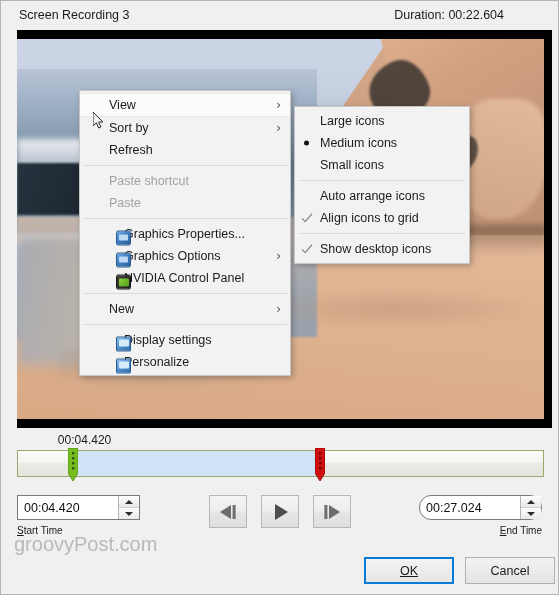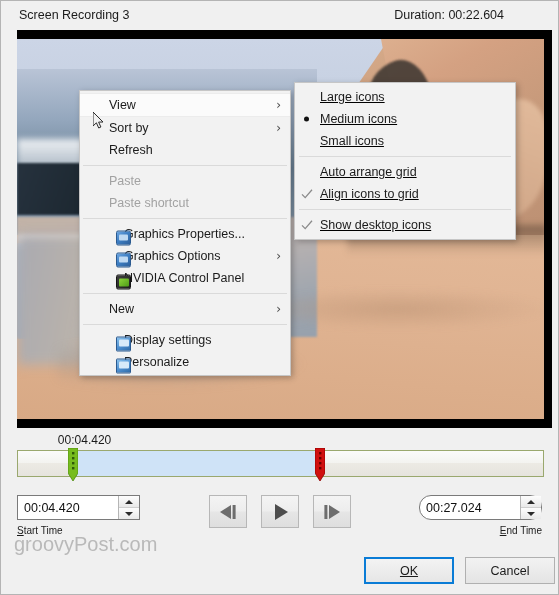--- a/index.html
+++ b/index.html
@@ -283,28 +283,27 @@
     position: absolute;
     left: 76px; top: 82px;
     width: 12px; height: 18px;
     pointer-events: none;
     z-index: 40;
   }
 
   
   .sub-menu {
     position: absolute;
-    left: 277px; top: 52px;
-    width: 222px;
+    left: 277px; top: 76px;
+    width: 176px;
     background: #f2f2f2;
     border: 1px solid #c6c6c6;
     box-shadow: 2px 2px 6px rgba(0,0,0,0.25);
     padding: 3px 0 3px 0;
     box-sizing: border-box;
-    text-decoration: underline;
   }
   .sub-item {
     position: relative;
     height: 22px;
     display: flex;
     align-items: center;
     padding-left: 25px;
     font-size: 12.5px;
     color: #1b1b1b;
     white-space: nowrap;
@@ -495,24 +494,24 @@
         </div>
         <div class="ctx-item">
           <span>Sort by</span>
           <span class="ctx-arrow">›</span>
         </div>
         <div class="ctx-item">
           <span>Refresh</span>
         </div>
         <div class="ctx-sep"></div>
         <div class="ctx-item disabled">
+          <span>Paste shortcut</span>
+        </div>
+        <div class="ctx-item disabled">
           <span>Paste</span>
-        </div>
-        <div class="ctx-item disabled">
-          <span>Paste shortcut</span>
         </div>
         <div class="ctx-sep"></div>
         <div class="ctx-item">
           <span class="ctx-ico ico-graphics"></span>
           <span>Graphics Properties...</span>
         </div>
         <div class="ctx-item">
           <span class="ctx-ico ico-graphics"></span>
           <span>Graphics Options</span>
           <span class="ctx-arrow">›</span>
@@ -542,21 +541,21 @@
         </div>
         <div class="sub-item">
           <span class="radio-dot"></span>
           <span>Medium icons</span>
         </div>
         <div class="sub-item">
           <span>Small icons</span>
         </div>
         <div class="sub-sep"></div>
         <div class="sub-item">
-          <span>Auto arrange grid</span>
+          <span>Auto arrange icons</span>
         </div>
         <div class="sub-item">
           <svg class="check-mark" viewBox="0 0 12 12">
             <path d="M1 6.4 L4.2 9.6 L11 1.8" fill="none" stroke="#8a8a8a" stroke-width="1.3"></path>
           </svg>
           <span>Align icons to grid</span>
         </div>
         <div class="sub-sep"></div>
         <div class="sub-item">
           <svg class="check-mark" viewBox="0 0 12 12">

